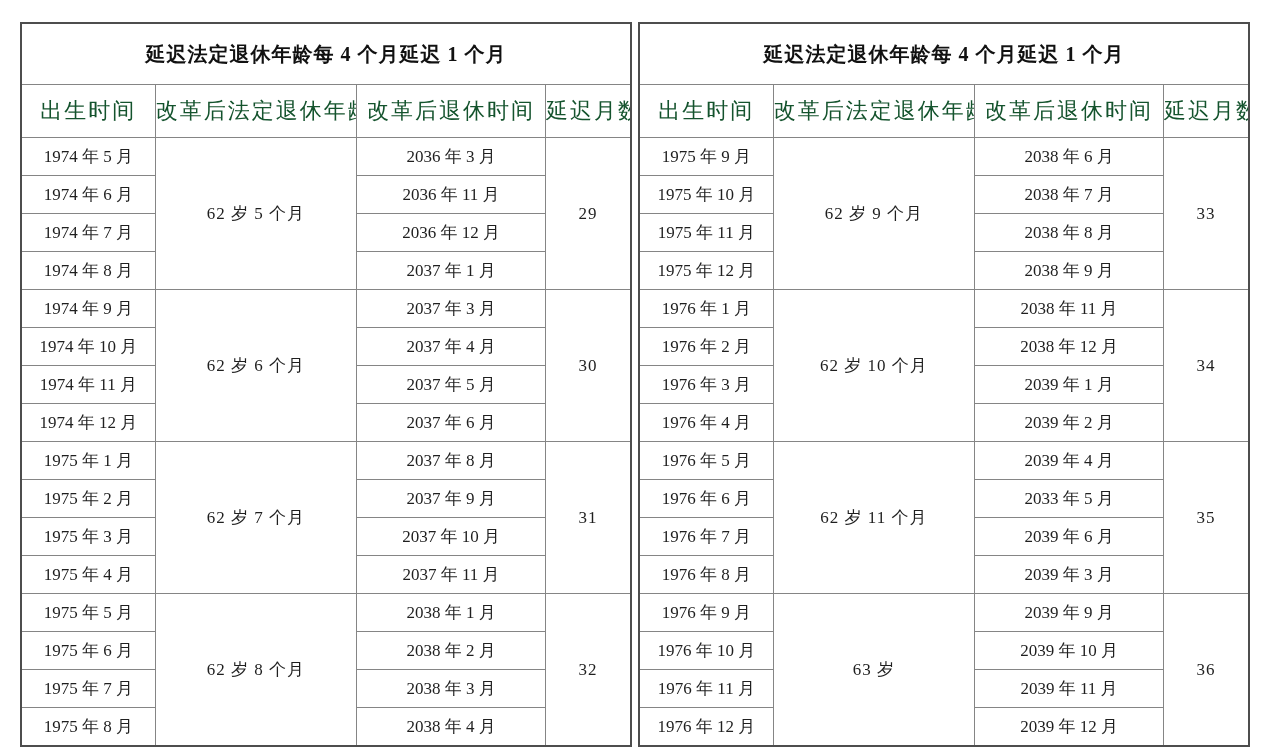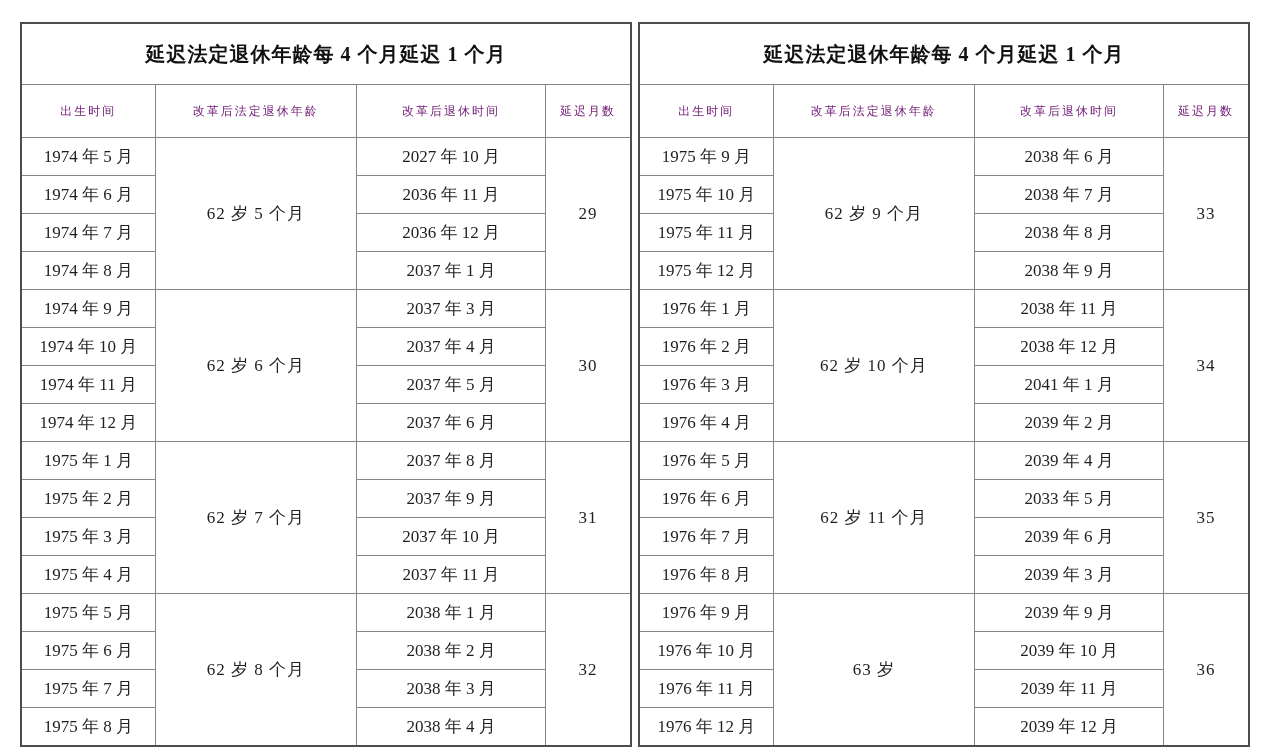--- a/index.html
+++ b/index.html
@@ -49,23 +49,23 @@
   }
   .ret-table tr.row-title th {
     height: 60px;
     font-size: 20px;
     font-weight: bold;
     letter-spacing: 1px;
     color: #111111;
   }
   .ret-table tr.row-cols th {
     height: 52px;
-    font-size: 12px;
+    font-size: 22px;
     letter-spacing: 2px;
-    color: #701a75;
+    color: #14532d;
   }
   .ret-table tbody td { height: 37px; }
   .ret-table td.age-cell, .ret-table td.delay-cell { letter-spacing: 1px; }
 </style>
 </head>
 <body>
 
 <div class="page">
   <div class="tables-wrap">
 
@@ -85,21 +85,21 @@
           <th>改革后法定退休年龄</th>
           <th>改革后退休时间</th>
           <th>延迟月数</th>
         </tr>
       </thead>
       <tbody>
 
         <tr>
           <td>1974 年 5 月</td>
           <td class="age-cell" rowspan="4">62 岁 5 个月</td>
-          <td>2027 年 10 月</td>
+          <td>2036 年 3 月</td>
           <td class="delay-cell" rowspan="4">29</td>
         </tr>
         <tr>
           <td>1974 年 6 月</td>
           <td>2036 年 11 月</td>
         </tr>
         <tr>
           <td>1974 年 7 月</td>
           <td>2036 年 12 月</td>
         </tr>
@@ -211,21 +211,21 @@
           <td class="age-cell" rowspan="4">62 岁 10 个月</td>
           <td>2038 年 11 月</td>
           <td class="delay-cell" rowspan="4">34</td>
         </tr>
         <tr>
           <td>1976 年 2 月</td>
           <td>2038 年 12 月</td>
         </tr>
         <tr>
           <td>1976 年 3 月</td>
-          <td>2041 年 1 月</td>
+          <td>2039 年 1 月</td>
         </tr>
         <tr>
           <td>1976 年 4 月</td>
           <td>2039 年 2 月</td>
         </tr>
 
         <tr>
           <td>1976 年 5 月</td>
           <td class="age-cell" rowspan="4">62 岁 11 个月</td>
           <td>2039 年 4 月</td>

